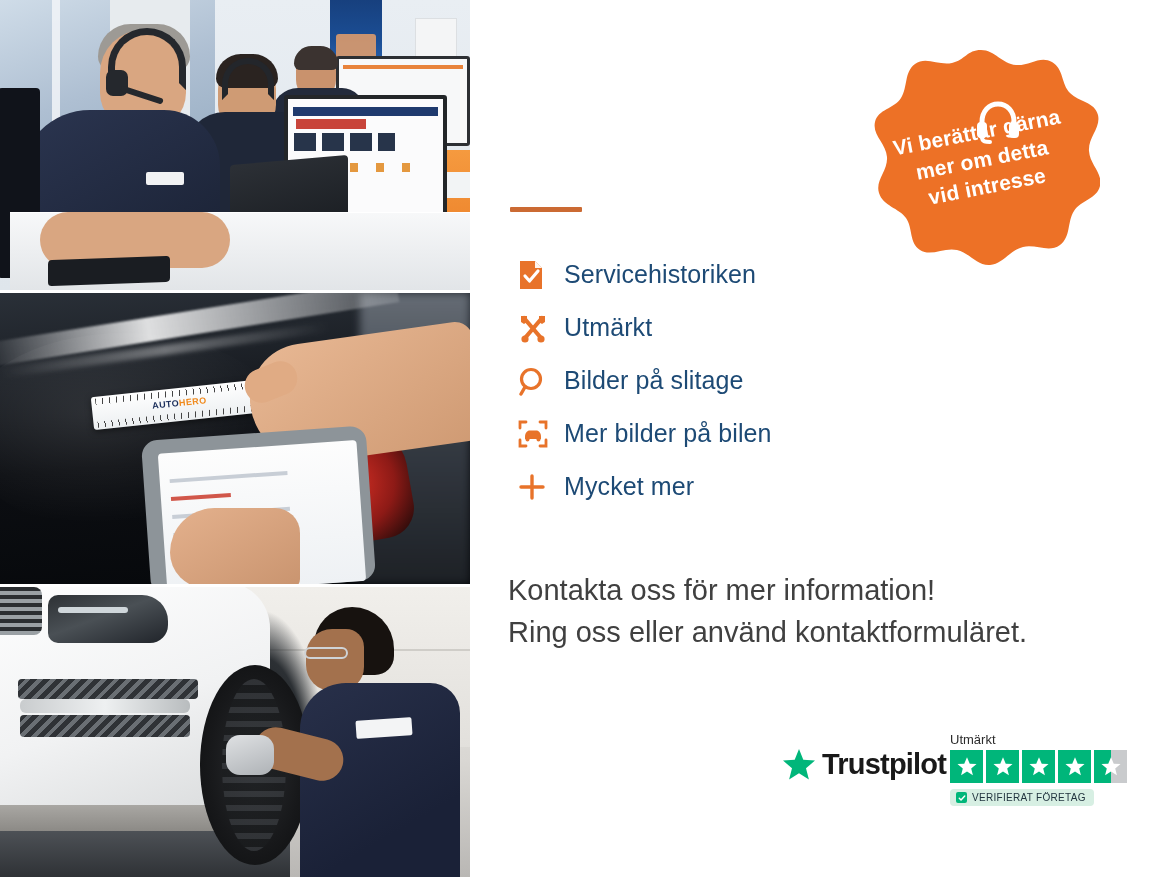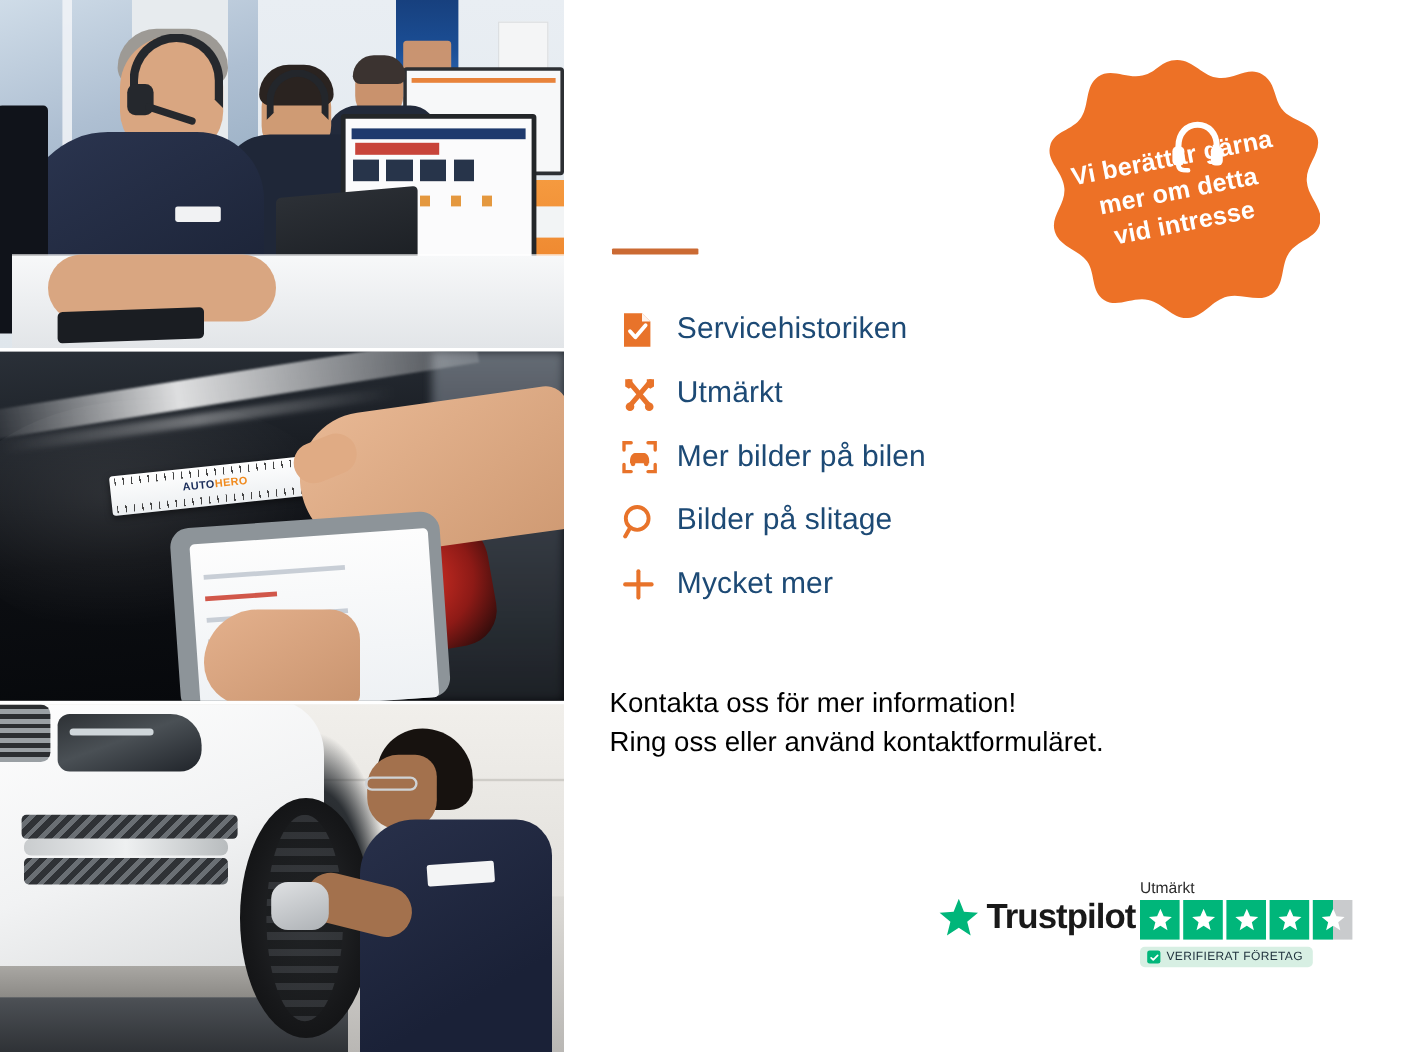--- a/index.html
+++ b/index.html
@@ -415,21 +415,21 @@
     font-size:25px; color:#1d4a75; font-weight:normal;
     letter-spacing:.1px;
   }
 
   
   .contact { position:absolute; left:38px; top:556px; width:560px; }
   .phone {
     font-size:26px; font-weight:bold; color:#1d4a75; letter-spacing:-.1px;
   }
   .ctext {
-    margin-top:13px; font-size:23px; color:#000000; line-height:1.45;
+    margin-top:13px; font-size:29px; color:#404040; line-height:1.45;
   }
 
   
   .tp { position:absolute; left:312px; top:732px; width:360px; height:86px; }
   .tp-logo { position:absolute; left:0; top:16px; display:flex; align-items:center; gap:6px; }
   .tp-logo .name { font-size:29px; font-weight:bold; color:#191919; letter-spacing:-.8px; }
   .tp-right { position:absolute; left:168px; top:0; width:190px; }
   .tp-excellent { font-size:13px; color:#2c2c2c; margin-bottom:3px; }
   .stars { display:flex; gap:3px; }
   .star-box {
@@ -598,43 +598,43 @@
             <path d="M27 3 L21 3 L21 9 L24 11 L27 9 Z" fill="#e8732a"></path>
             <circle cx="7" cy="26" r="3.6" fill="#e8732a"></circle>
             <circle cx="23" cy="26" r="3.6" fill="#e8732a"></circle>
           </svg>
         </span>
         <span class="lbl">Utmärkt</span>
       </div>
 
       <div class="feat">
         <span class="ico">
+          <svg width="28" height="30" viewBox="0 0 28 30">
+            <circle cx="13" cy="13" r="9.5" stroke="#e8732a" stroke-width="3.2" fill="none"></circle>
+            <path d="M7 21 L3 28" stroke="#e8732a" stroke-width="3.4" stroke-linecap="round"></path>
+          </svg>
+        </span>
+        <span class="lbl">Bilder på slitage</span>
+      </div>
+
+      <div class="feat">
+        <span class="ico">
           <svg width="30" height="28" viewBox="0 0 30 28">
             <g stroke="#e8732a" stroke-width="2.8" fill="none" stroke-linecap="round">
               <path d="M2 8 V2 H8"></path>
               <path d="M22 2 H28 V8"></path>
               <path d="M28 20 V26 H22"></path>
               <path d="M8 26 H2 V20"></path>
             </g>
             <path d="M7 17 C7 13 9 11 11 10.5 L19 10.5 C21 11 23 13 23 17 L23 19 H7 Z" fill="#e8732a"></path>
             <circle cx="9.5" cy="19.5" r="2" fill="#e8732a"></circle>
             <circle cx="20.5" cy="19.5" r="2" fill="#e8732a"></circle>
           </svg>
         </span>
         <span class="lbl">Mer bilder på bilen</span>
-      </div>
-
-      <div class="feat">
-        <span class="ico">
-          <svg width="28" height="30" viewBox="0 0 28 30">
-            <circle cx="13" cy="13" r="9.5" stroke="#e8732a" stroke-width="3.2" fill="none"></circle>
-            <path d="M7 21 L3 28" stroke="#e8732a" stroke-width="3.4" stroke-linecap="round"></path>
-          </svg>
-        </span>
-        <span class="lbl">Bilder på slitage</span>
       </div>
 
       <div class="feat">
         <span class="ico">
           <svg width="28" height="28" viewBox="0 0 28 28">
             <g stroke="#e8732a" stroke-width="3.4" stroke-linecap="round">
               <path d="M14 3 V25"></path>
               <path d="M3 14 H25"></path>
             </g>
           </svg>

